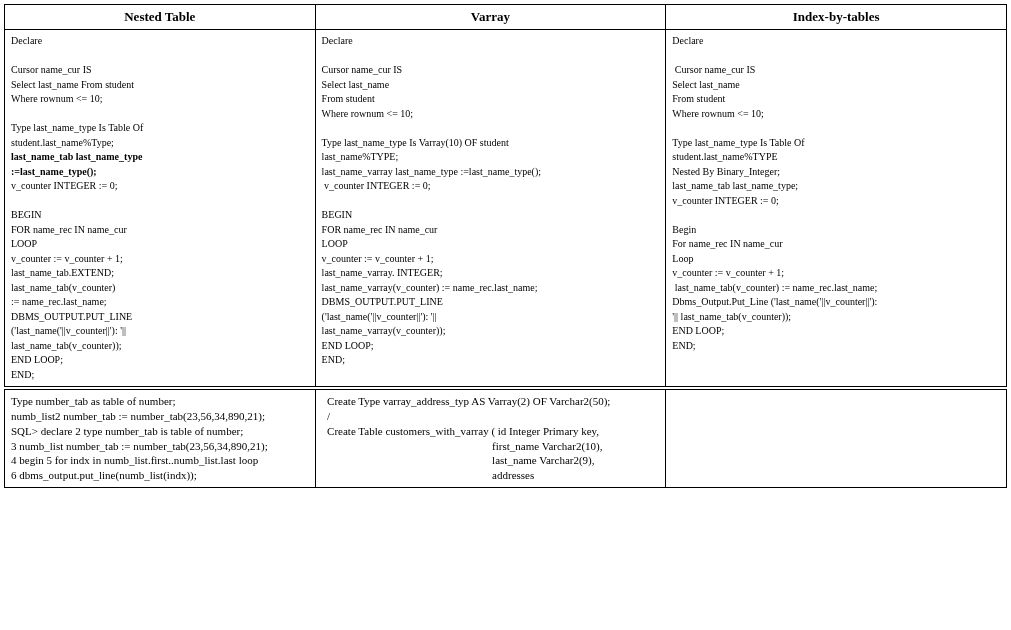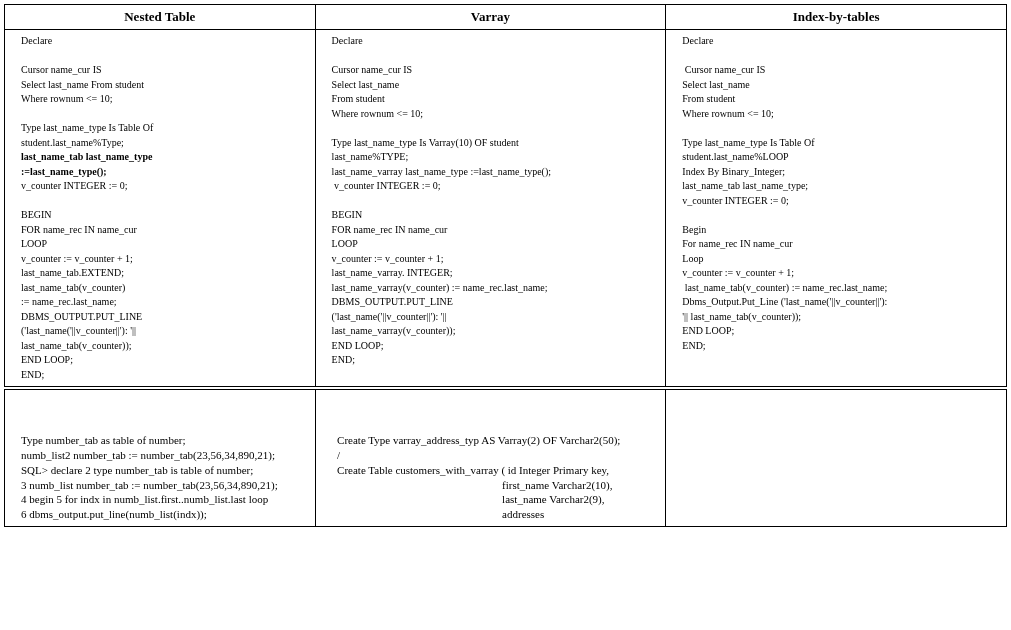--- a/index.html
+++ b/index.html
@@ -13,41 +13,40 @@
     box-sizing: border-box;
   }
   table {
     border-collapse: collapse;
     width: 100%;
     table-layout: fixed;
   }
   th, td {
     border: 1px solid #000;
     vertical-align: top;
-    padding: 4px 16px;
+    padding: 4px 6px;
     text-align: left;
   }
   th {
     font-weight: bold;
     text-align: center;
     background: #fff;
     font-size: 13px;
   }
   .code {
     font-family: "Times New Roman", Times, serif;
     font-size: 10px;
     line-height: 1.45;
     white-space: pre-wrap;
     word-wrap: break-word;
   }
   .bold { font-weight: bold; }
   .row2 .code {
     font-size: 11px;
     line-height: 1.35;
-    margin-top: 39px;
   }
   table + table {
     margin-top: 2px;
   }
 </style>
 </head>
 <body>
 
 <table>
   <colgroup>
@@ -115,22 +114,22 @@
     </td>
     <td>
 <div class="code"><span>Declare</span>
 <span></span>
 <span> Cursor name_cur IS</span>
 <span>Select last_name</span>
 <span>From student</span>
 <span>Where rownum &lt;= 10;</span>
 <span></span>
 <span>Type last_name_type Is Table Of</span>
-<span>student.last_name%LOOP</span>
-<span>Index By Binary_Integer;</span>
+<span>student.last_name%TYPE</span>
+<span>Nested By Binary_Integer;</span>
 <span>last_name_tab last_name_type;</span>
 <span>v_counter INTEGER := 0;</span>
 <span></span>
 <span>Begin</span>
 <span>For name_rec IN name_cur</span>
 <span>Loop</span>
 <span>v_counter := v_counter + 1;</span>
 <span> last_name_tab(v_counter) := name_rec.last_name;</span>
 <span>Dbms_Output.Put_Line ('last_name('||v_counter||'):</span>
 <span>'|| last_name_tab(v_counter));</span>

